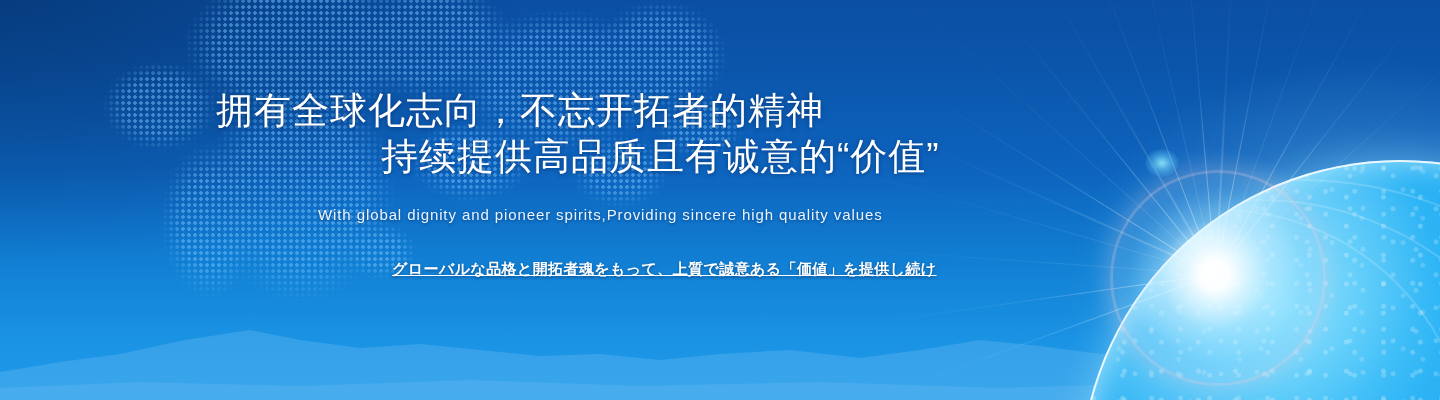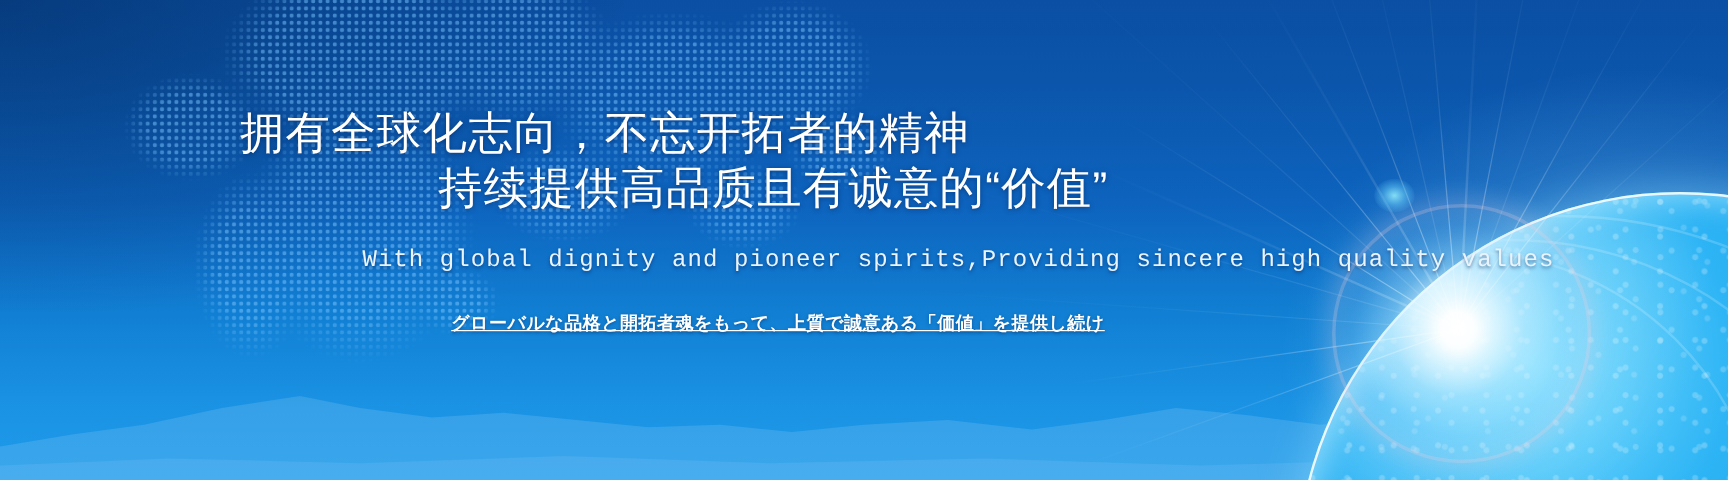--- a/index.html
+++ b/index.html
@@ -137,39 +137,39 @@
     background:radial-gradient(ellipse, rgba(150,240,255,.85) 0%, rgba(110,215,255,.45) 38%, rgba(90,200,255,0) 75%);
   }
 
   
   .right-glow{
     position:absolute;right:0;bottom:0;width:560px;height:400px;pointer-events:none;
     background:radial-gradient(ellipse 420px 330px at 86% 72%, rgba(180,235,255,.35), rgba(180,235,255,0) 70%);
   }
 
   
-  .copy{position:absolute;left:0;top:0;width:1100px;height:400px;}
+  .copy{position:absolute;left:16px;top:0;width:1100px;height:400px;}
 
   .headline{
     position:absolute;left:200px;top:88px;
     color:#ffffff;
     font-size:37px;
     line-height:46px;
     letter-spacing:1px;
     font-weight:400;
     text-shadow:0 1px 4px rgba(0,30,80,.55);
     white-space:nowrap;
   }
   .headline .l2{display:block;padding-left:165px;text-align:right;}
 
   .subline-en{
     position:absolute;left:302px;top:206px;
     color:#eaf4ff;
-    font-family:Liberation Mono, monospace;
-    font-size:20px;
+    font-family:Liberation Sans, sans-serif;
+    font-size:15px;
     letter-spacing:.9px;
     white-space:nowrap;
     text-shadow:0 1px 3px rgba(0,30,80,.5);
   }
 
   .subline-jp{
     position:absolute;left:376px;top:260px;
     color:#ffffff;
     font-size:15px;
     font-weight:700;

